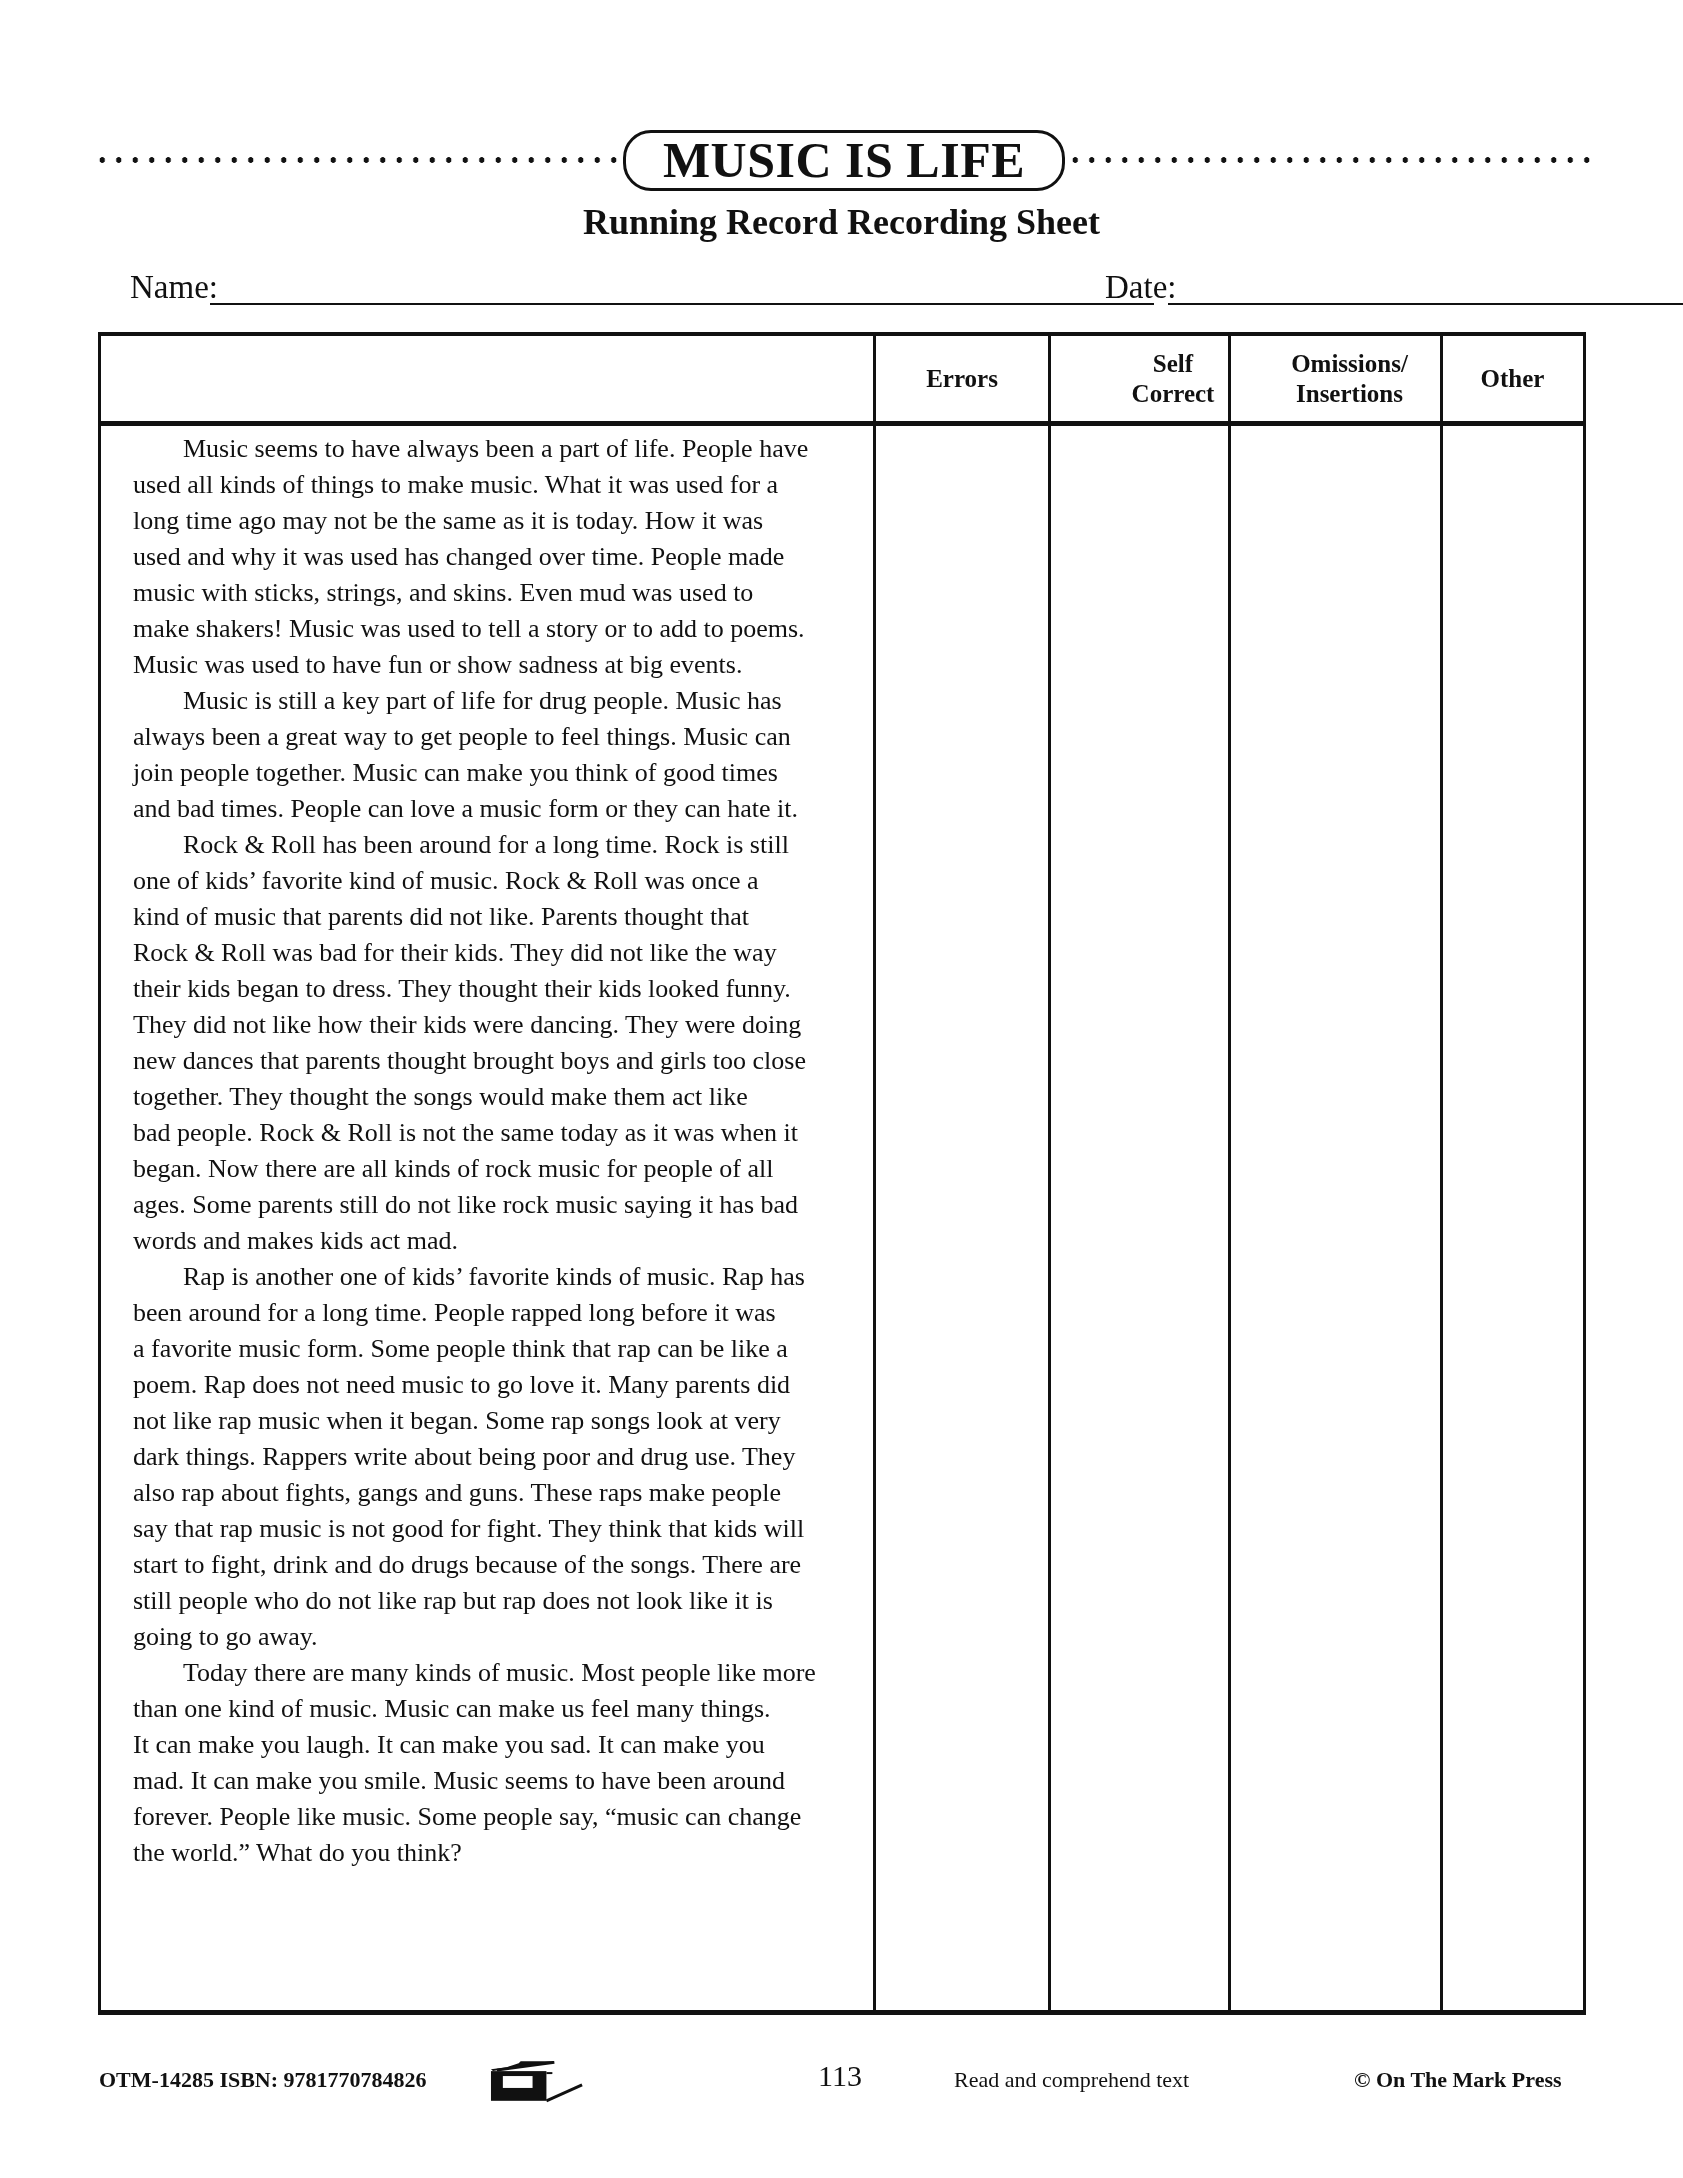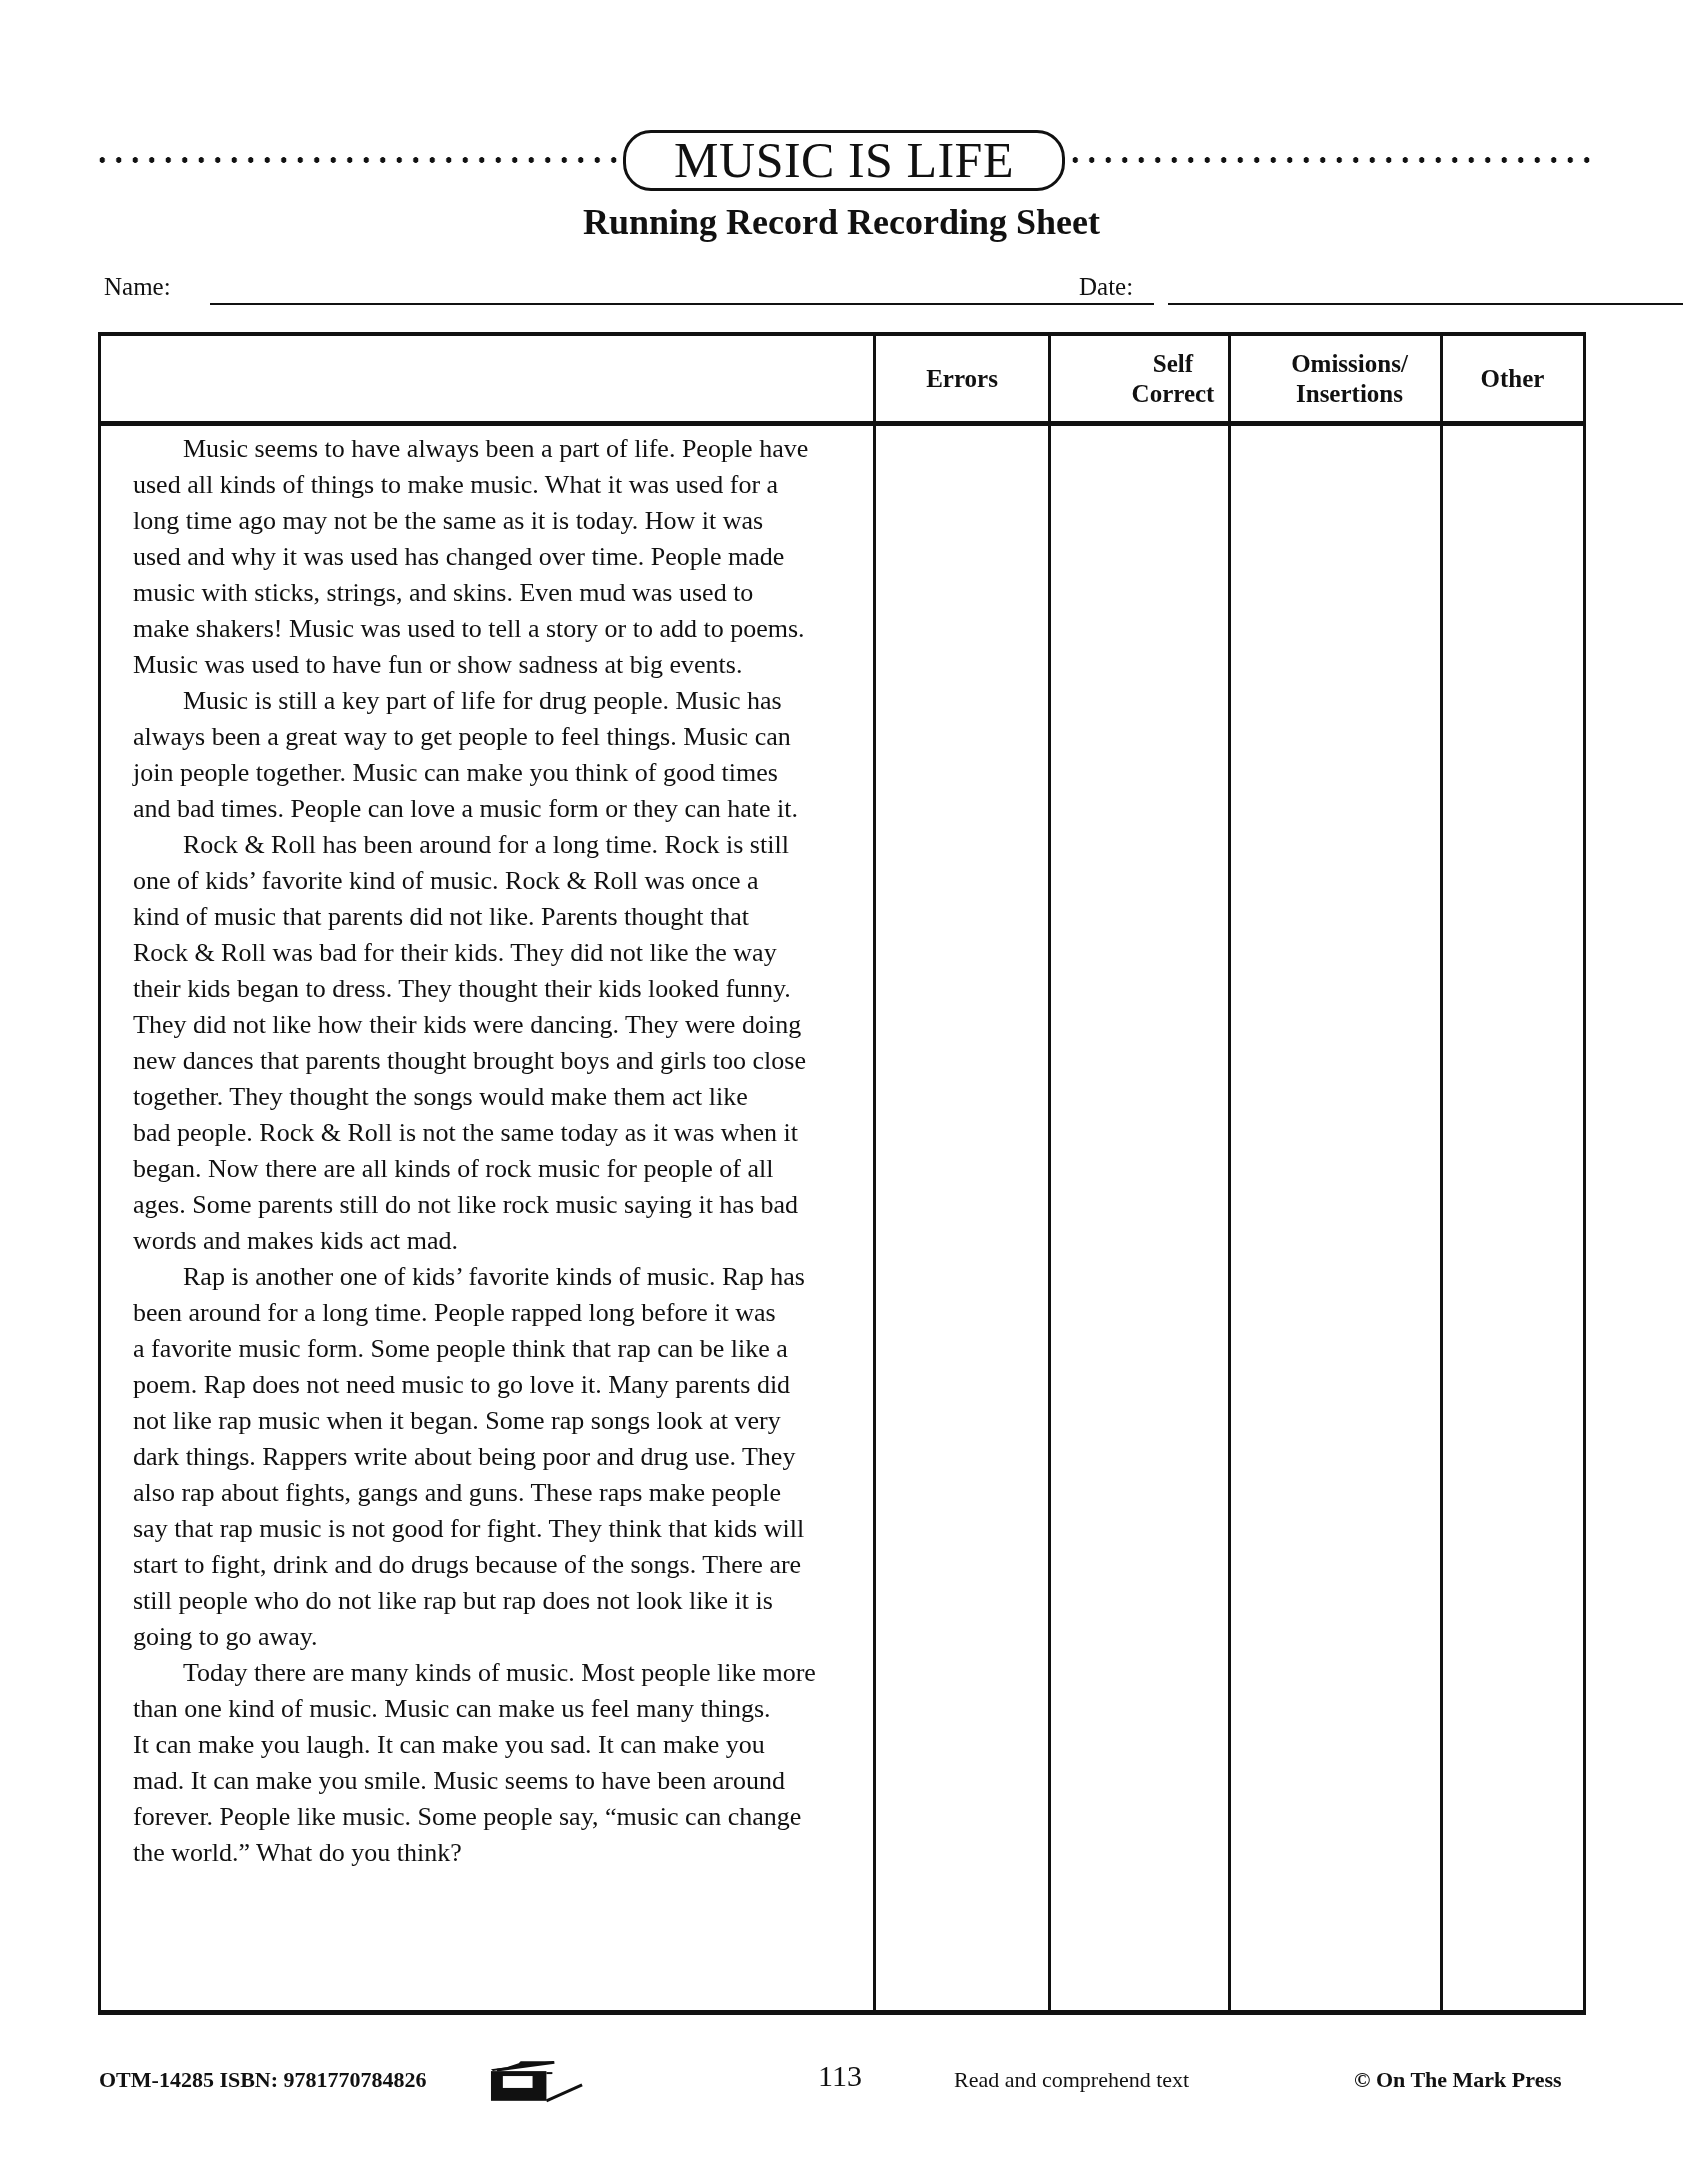--- a/index.html
+++ b/index.html
@@ -7,27 +7,27 @@
          font-family: "Liberation Serif", "DejaVu Serif", serif; color: #111; }
 
   .dots { position: absolute; top: 156px; height: 8px;
           background-image: radial-gradient(circle, #111 2.6px, transparent 3px);
           background-size: 16.5px 8px; background-repeat: repeat-x; }
   .dots.left  { left: 94px;  width: 529px; }
   .dots.right { left: 1067px; width: 523px; }
 
   .title-pill { position: absolute; left: 623px; top: 130px; width: 436px; height: 55px;
                 border: 3px solid #111; border-radius: 28px; text-align: center;
-                font-weight: normal; font-size: 50px; line-height: 55px; letter-spacing: 0.5px;
+                font-weight: bold; font-size: 50px; line-height: 55px; letter-spacing: 0.5px;
                 color: #111; }
   .subtitle { position: absolute; left: 0; width: 1683px; top: 198px; text-align: center;
               font-weight: bold; font-size: 36px; line-height: 48px; }
 
   .field-row { position: absolute; top: 265px; left: 104px; width: 1485px; height: 44px; }
-  .field-label { position: absolute; font-size: 25px; line-height: 44px; top: 0; }
+  .field-label { position: absolute; font-size: 33px; line-height: 44px; top: 0; margin-left: 26px; }
   .field-line { position: absolute; top: 38px; height: 0; border-bottom: 2px solid #111; }
   #name-label { left: 0; }
   #name-line  { left: 106px; width: 944px; }
   #date-label { left: 975px; }
   #date-line  { left: 1064px; width: 515px; }
 
   .table { position: absolute; left: 98px; top: 332px; width: 1488px; height: 1683px;
            border: 3px solid #111; border-top-width: 4px; border-bottom-width: 5px; box-sizing: border-box; }
   .vline { position: absolute; top: 0; bottom: 0; width: 3px; background: #111; }
   .hline { position: absolute; left: 0; right: 0; top: 85px; height: 5px; background: #111; }

